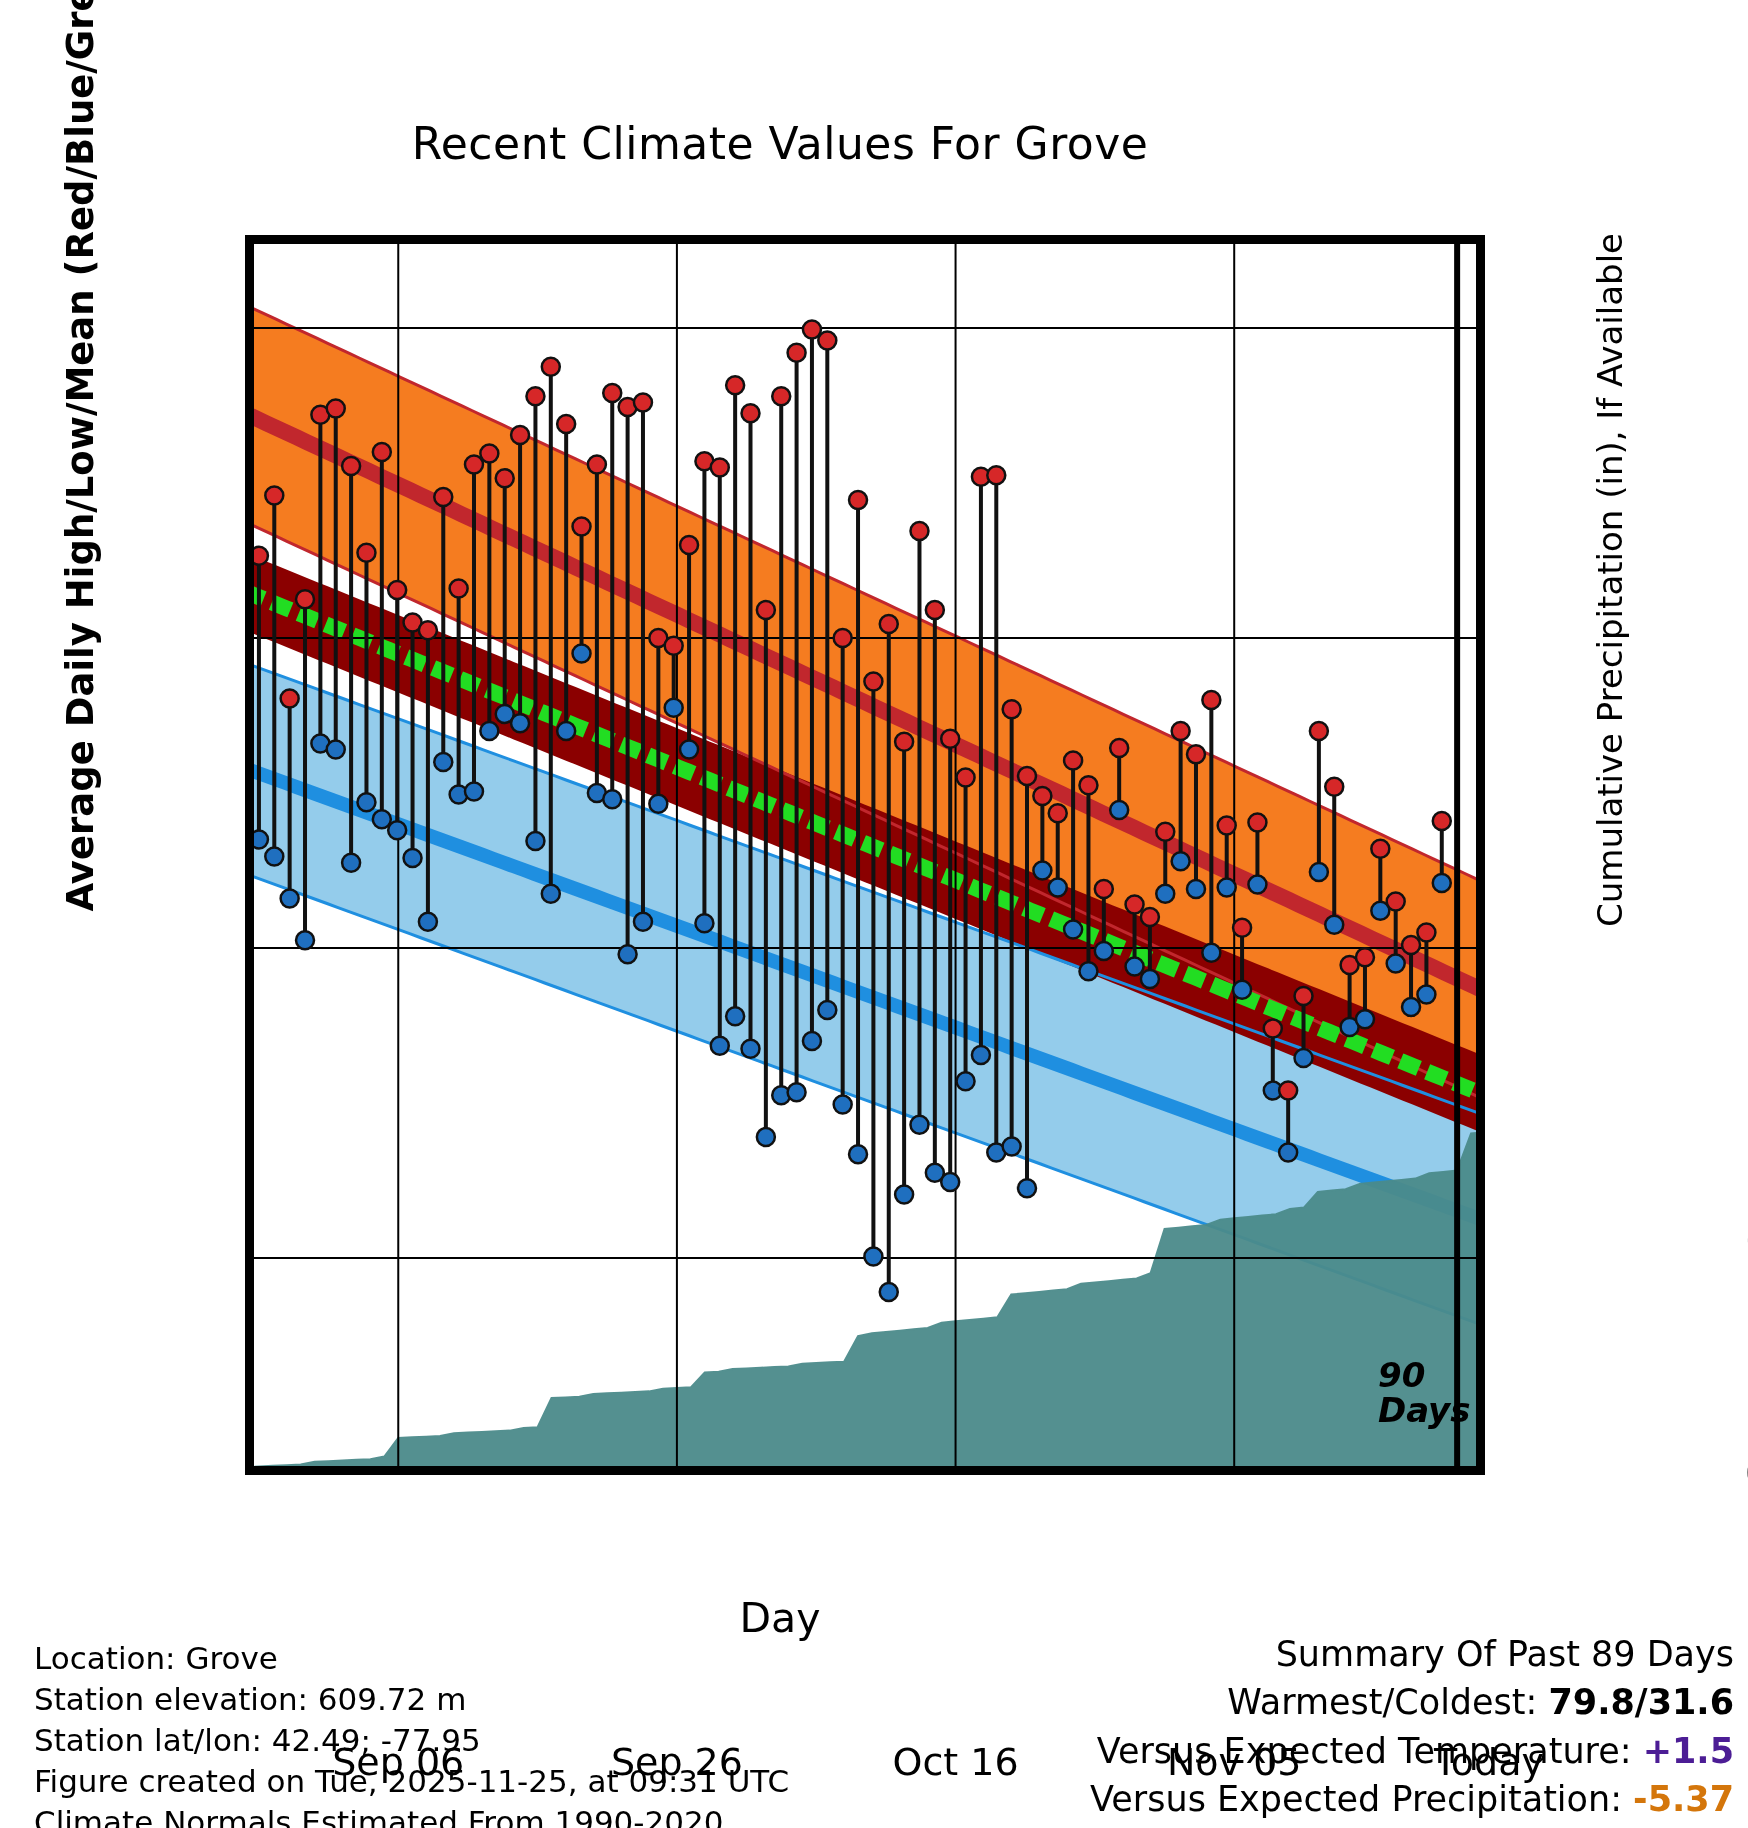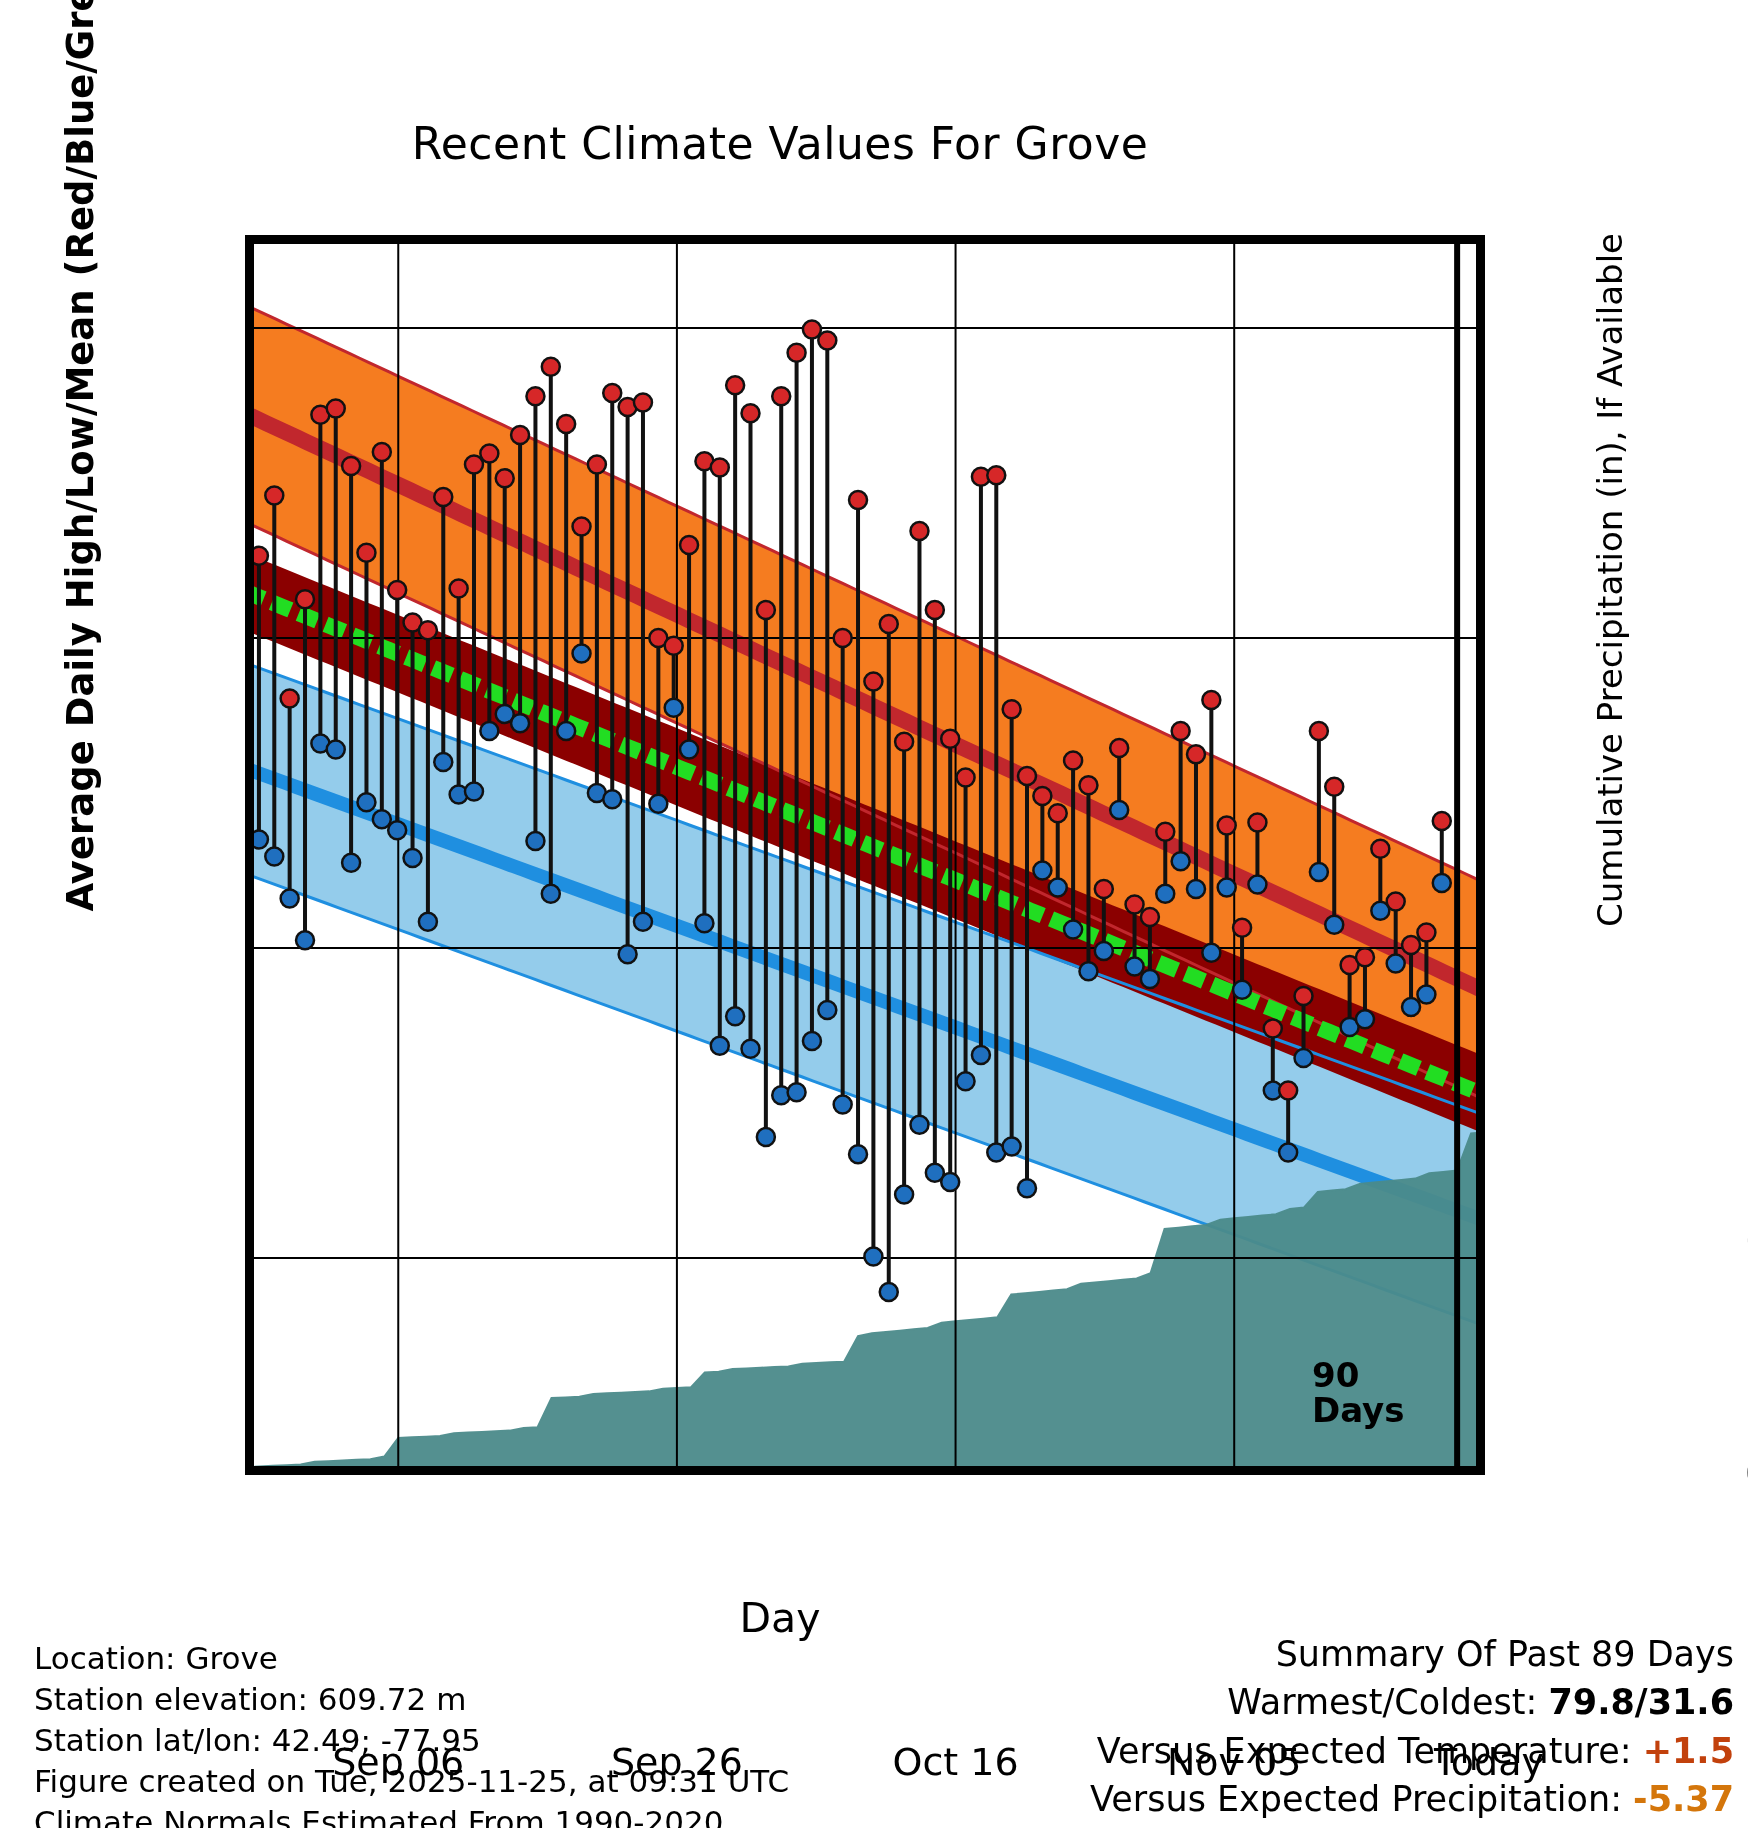--- a/index.html
+++ b/index.html
@@ -90,25 +90,26 @@
     width: 300px;
     text-align: center;
     font-size: 38px;
     transform: translateX(-150px);
     white-space: nowrap;
   }
 
   
   .today-annot {
     position: absolute;
-    left: 1312px;
+    left: 1378px;
     top: 1358px;
     font-size: 34px;
     font-weight: bold;
     line-height: 1.02;
+    font-style: italic;
   }
 
   
   .footer-left {
     position: absolute;
     left: 34px;
     top: 1638px;
     font-size: 31px;
     line-height: 1.32;
   }
@@ -117,21 +118,21 @@
     right: 14px;
     top: 1630px;
     text-align: right;
     font-size: 35px;
     line-height: 1.38;
   }
   .footer-right .row {
     white-space: nowrap;
   }
   .val-bold { font-weight: bold; }
-  .val-temp { font-weight: bold; color: #c2410c; }
+  .val-temp { font-weight: bold; color: #4c1d95; }
   .val-prcp { font-weight: bold; color: #d4760b; }
 </style>
 </head>
 <body>
 
 <div id="root">
 
   <div class="chart-title">Recent Climate Values For Grove</div>
 
   <div class="ylabel-left">Average Daily High/Low/Mean (Red/Blue/Green) +/- 1 SD</div>

